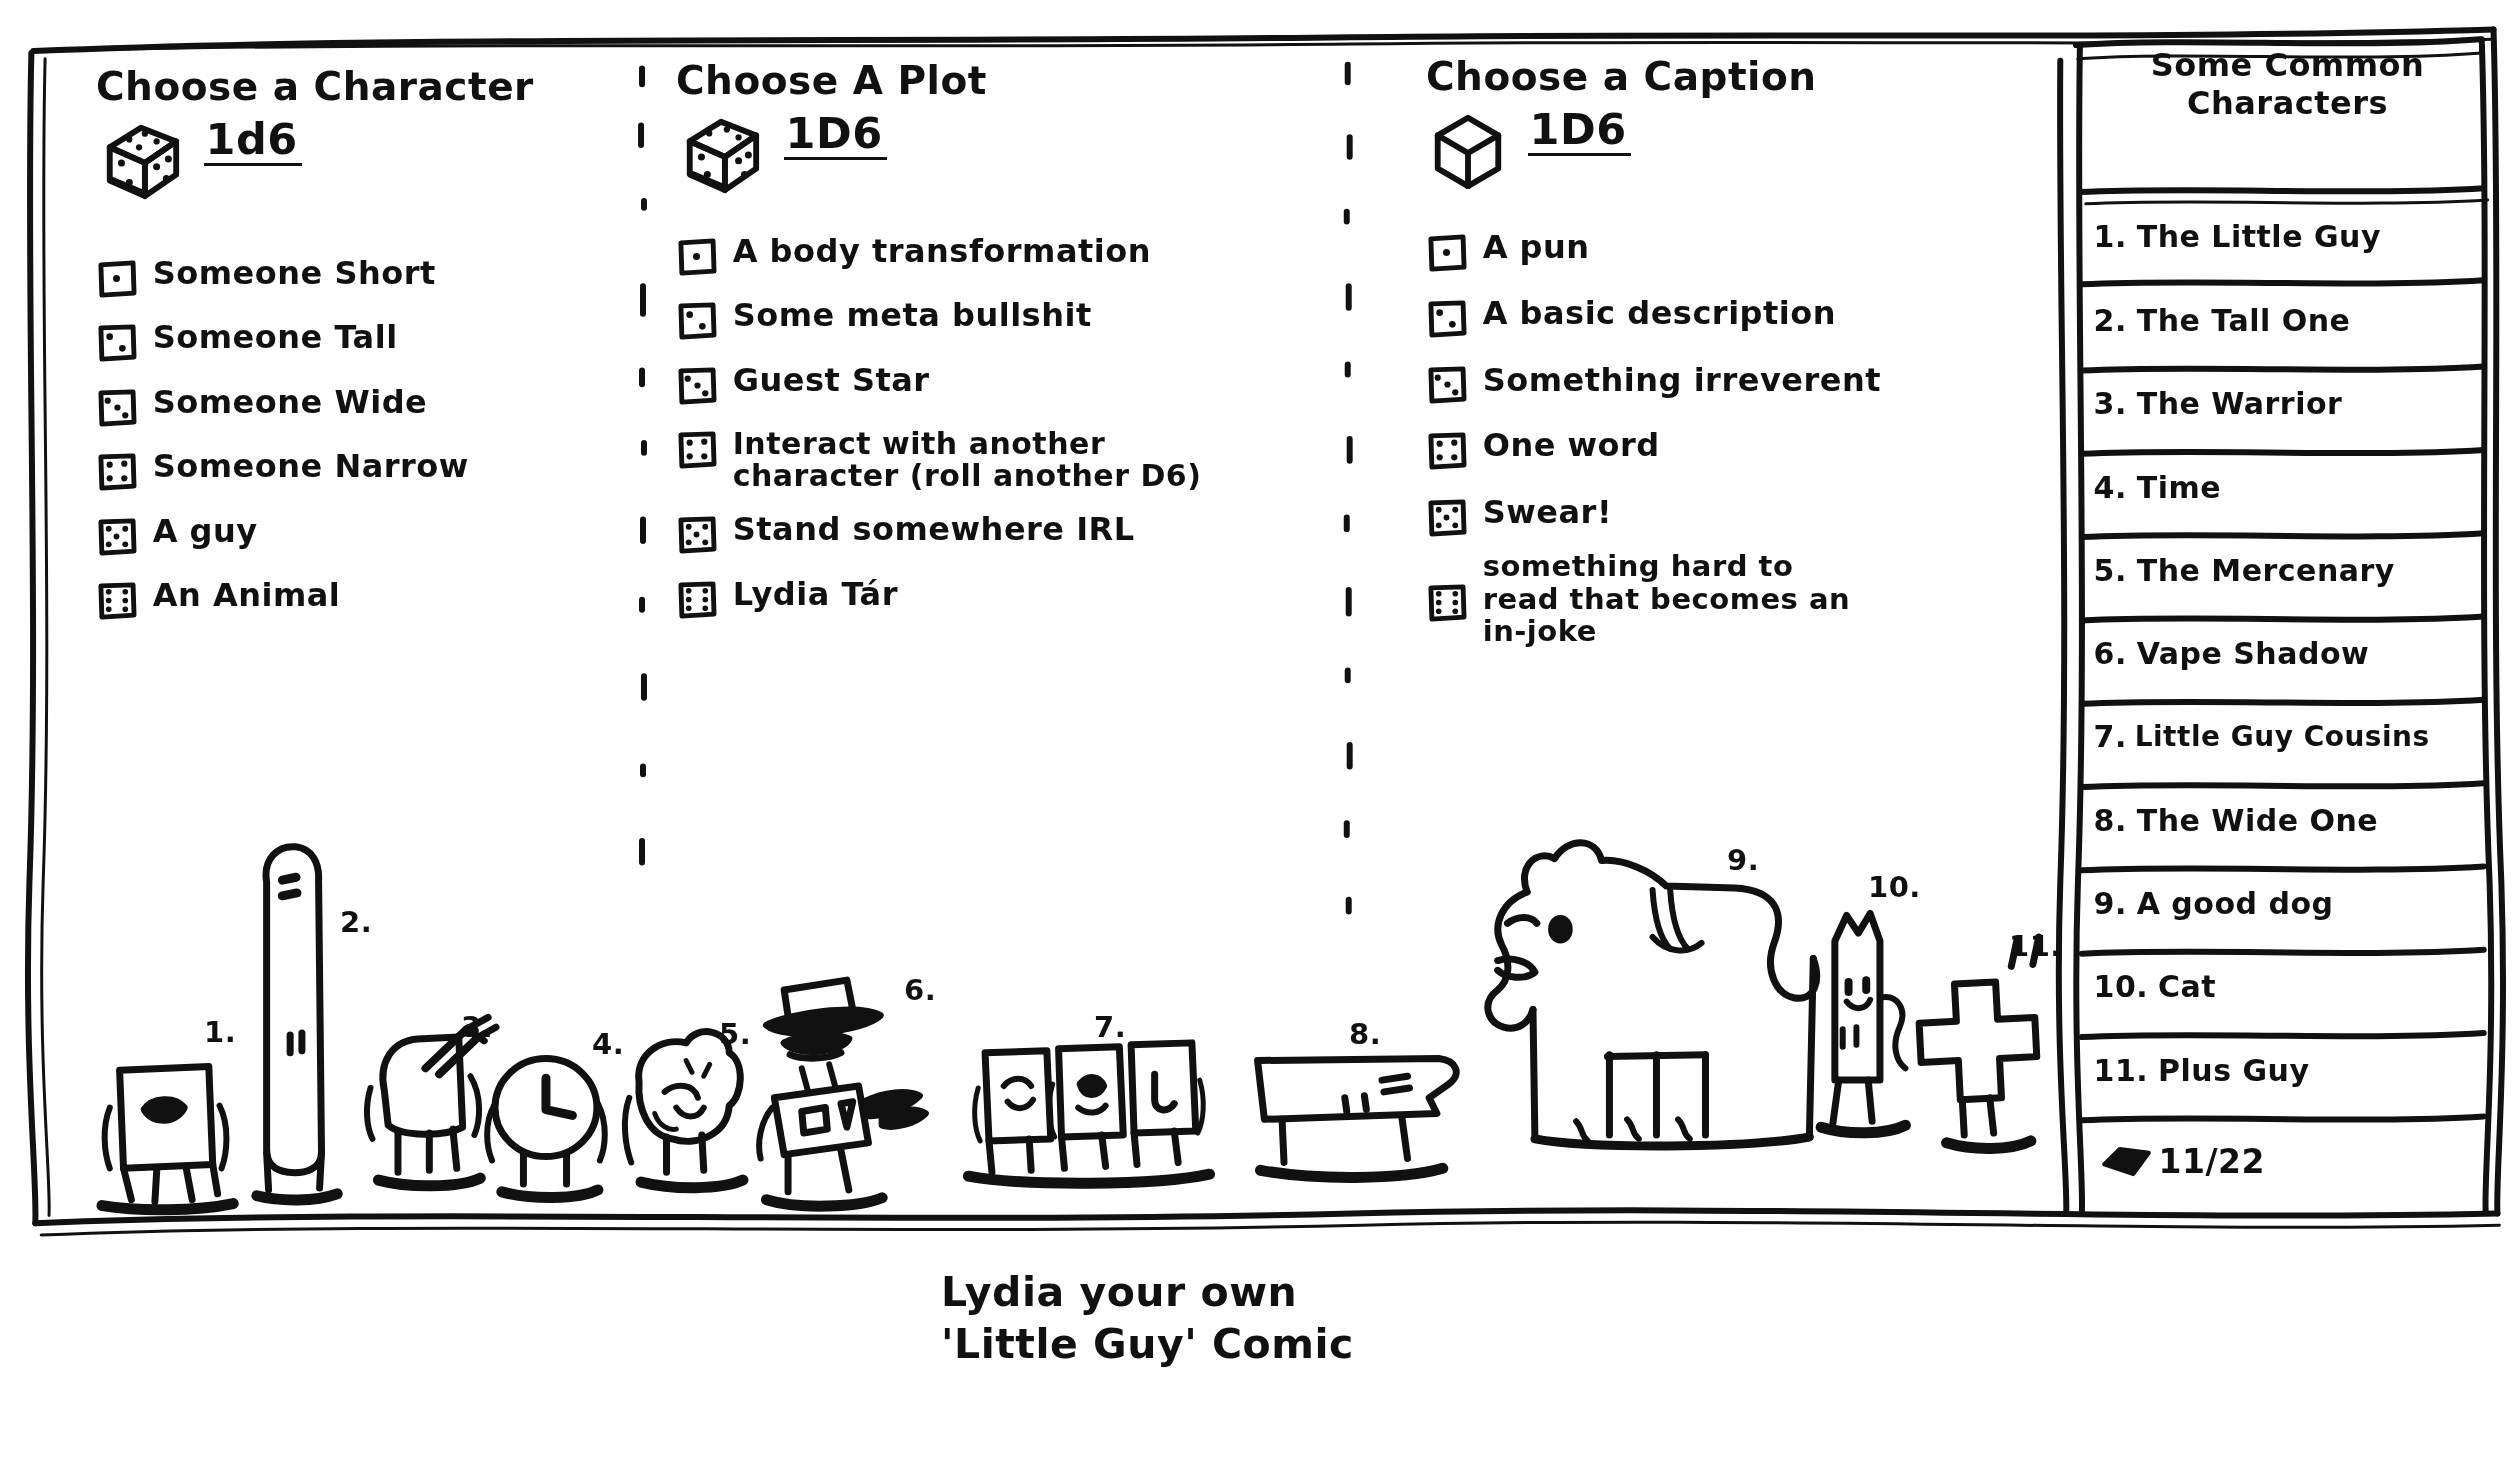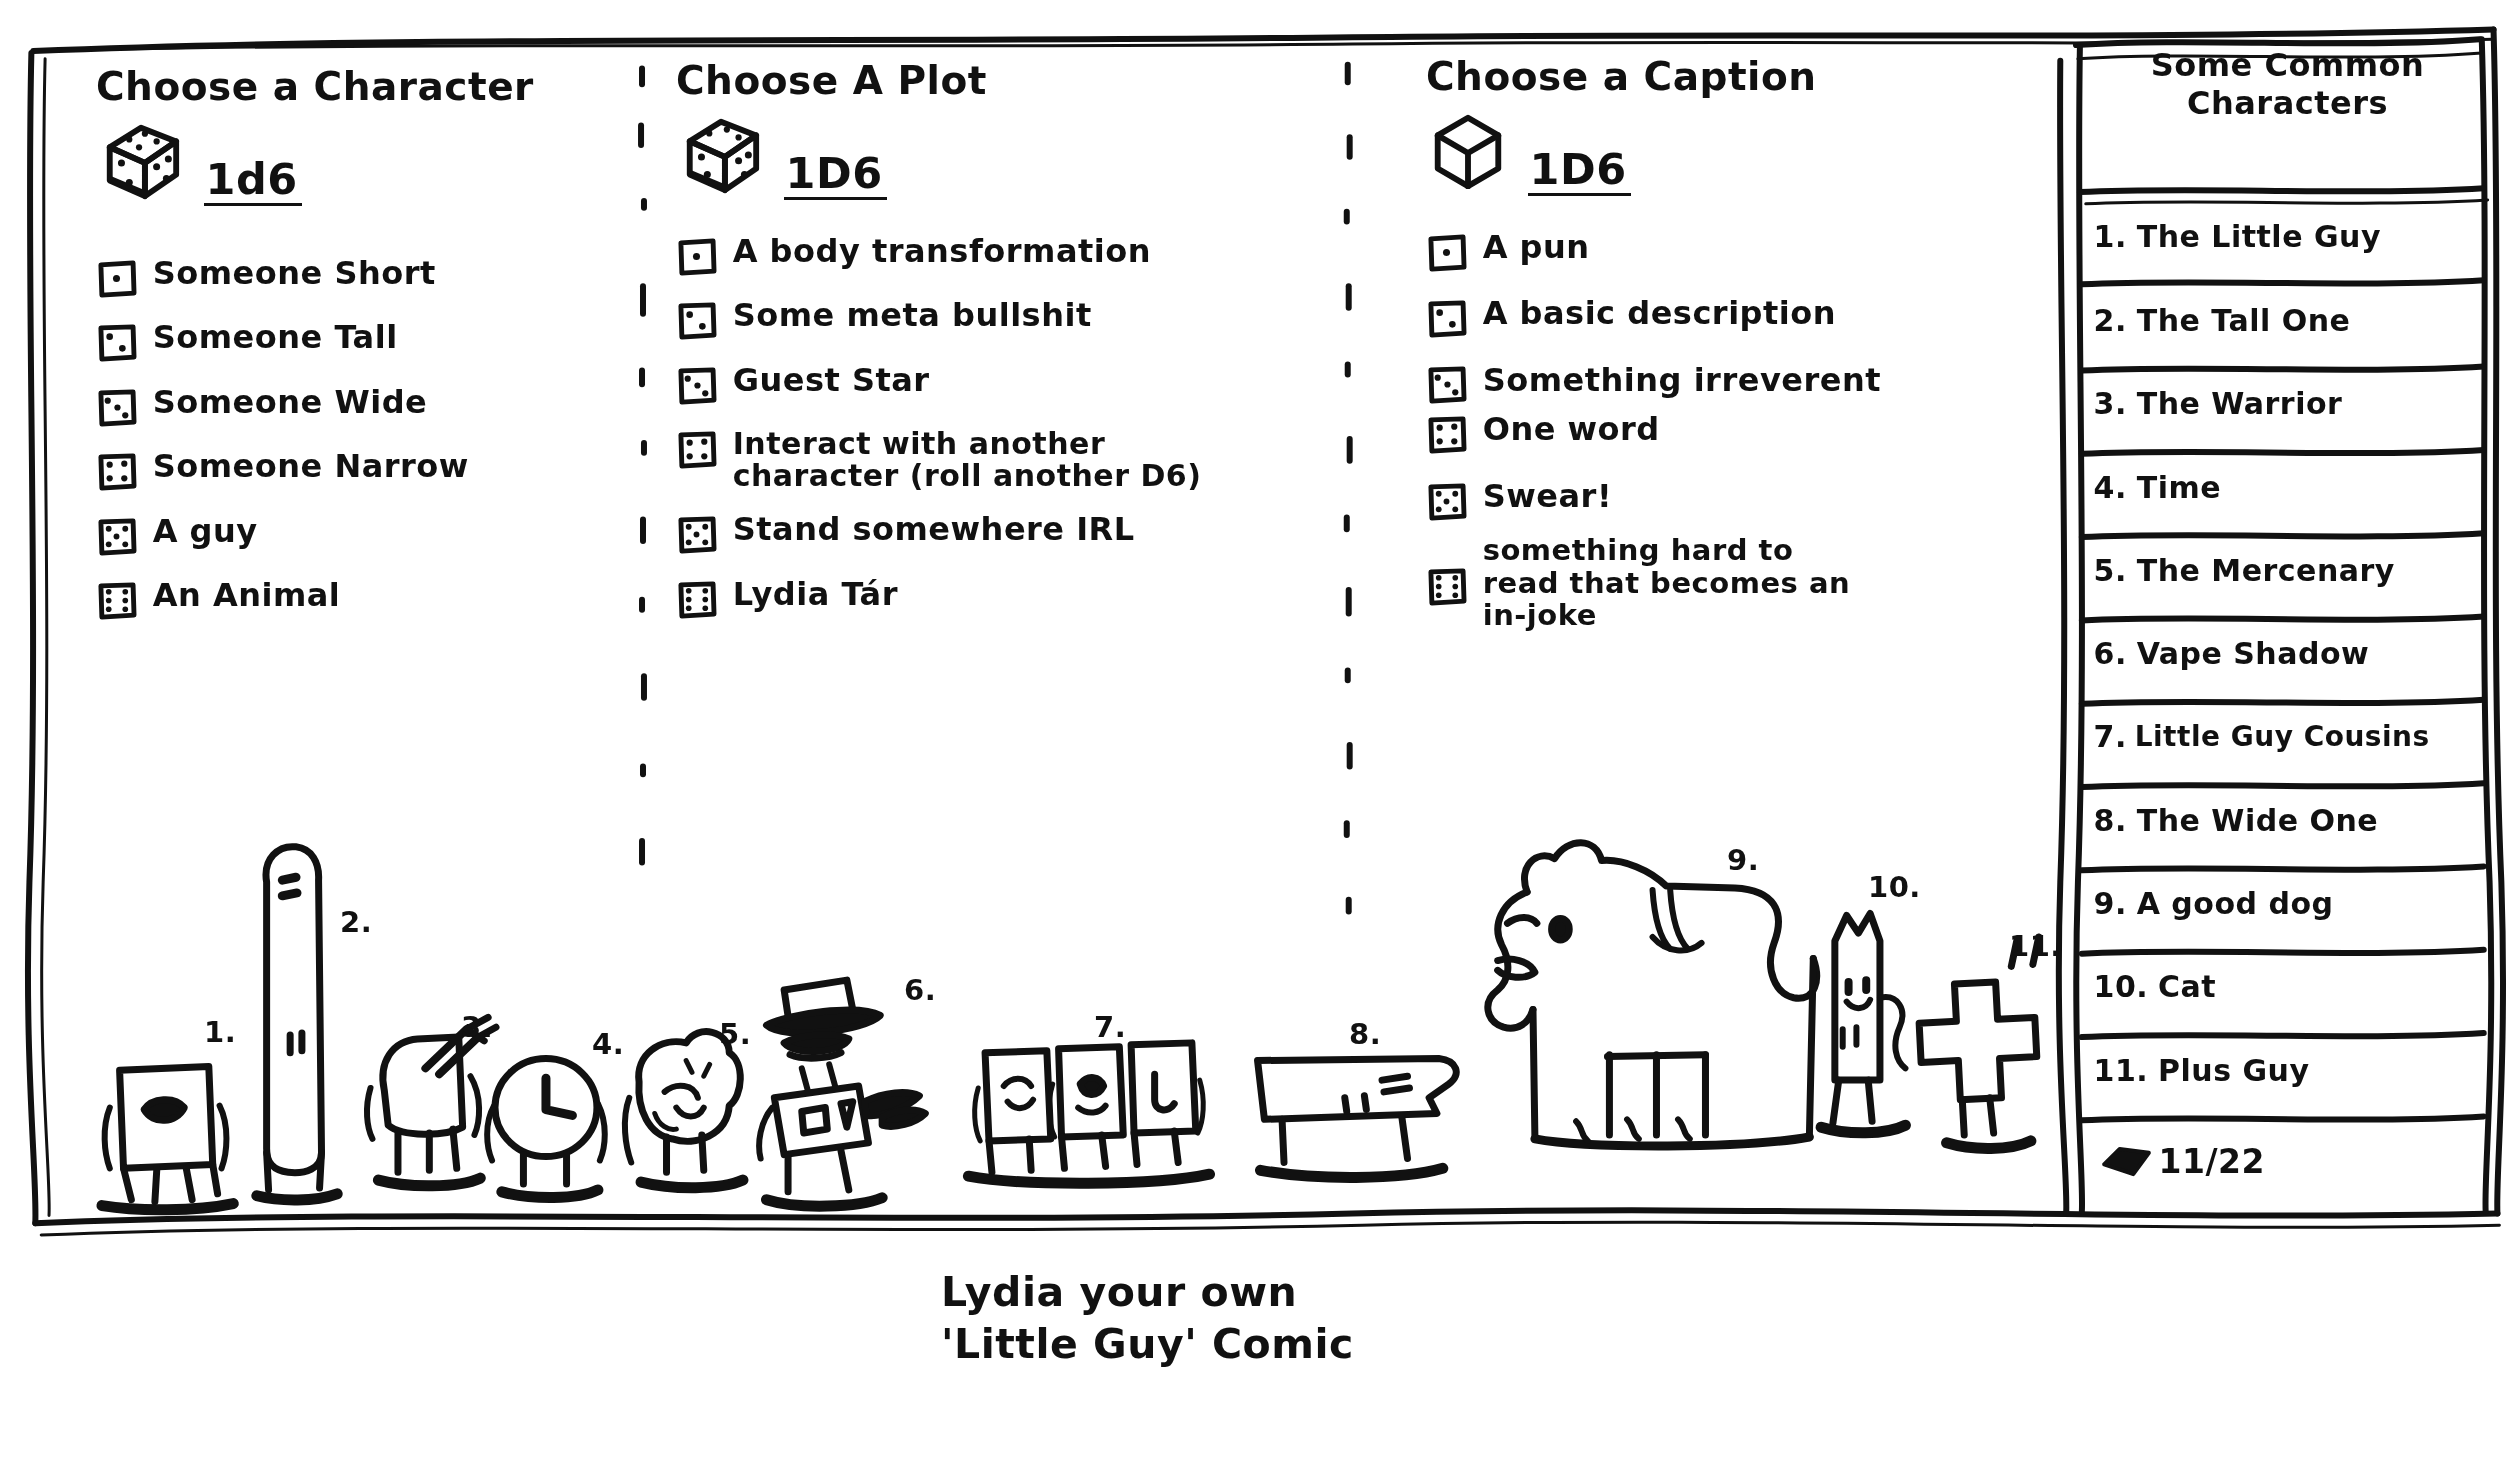--- a/index.html
+++ b/index.html
@@ -47,21 +47,21 @@
   .col {
     position: absolute;
   }
   .col-title {
     font-size: 39px;
     font-weight: 700;
     white-space: nowrap;
   }
   .dice-row {
     display: flex;
-    align-items: flex-end;
+    align-items: flex-start;
     gap: 17.6px;
     margin-top: 9.8px;
   }
   .dice-label {
     font-size: 43px;
     font-weight: 700;
     border-bottom: 3.9px solid #111;
     padding: 0 3.9px 2px 2px;
     line-height: 1;
   }
@@ -580,21 +580,21 @@
       <div class="opt" style="margin-bottom:23.5px;">
         <span class="diebox">
           <svg width="41" height="39" viewBox="0 0 42 40" fill="none" stroke="#111" stroke-width="5" stroke-linejoin="round">
             <path d="M5,5 L38,4 L39,35 L6,37 Z"></path>
             <circle cx="14" cy="14" r="3.4" fill="#111" stroke="none"></circle>
             <circle cx="27" cy="26" r="3.4" fill="#111" stroke="none"></circle>
           </svg>
         </span>
         <span class="hw opt-text">A basic description</span>
       </div>
-      <div class="opt" style="margin-bottom:7px;">
+      <div class="opt" style="margin-bottom:23px;">
         <span class="diebox">
           <svg width="41" height="39" viewBox="0 0 42 40" fill="none" stroke="#111" stroke-width="5" stroke-linejoin="round">
             <path d="M5,5 L38,4 L39,35 L6,37 Z"></path>
             <circle cx="12" cy="13" r="3.2" fill="#111" stroke="none"></circle>
             <circle cx="22" cy="20" r="3.2" fill="#111" stroke="none"></circle>
             <circle cx="30" cy="28" r="3.2" fill="#111" stroke="none"></circle>
           </svg>
         </span>
         <span class="hw opt-text">Something irreverent</span>
       </div>

